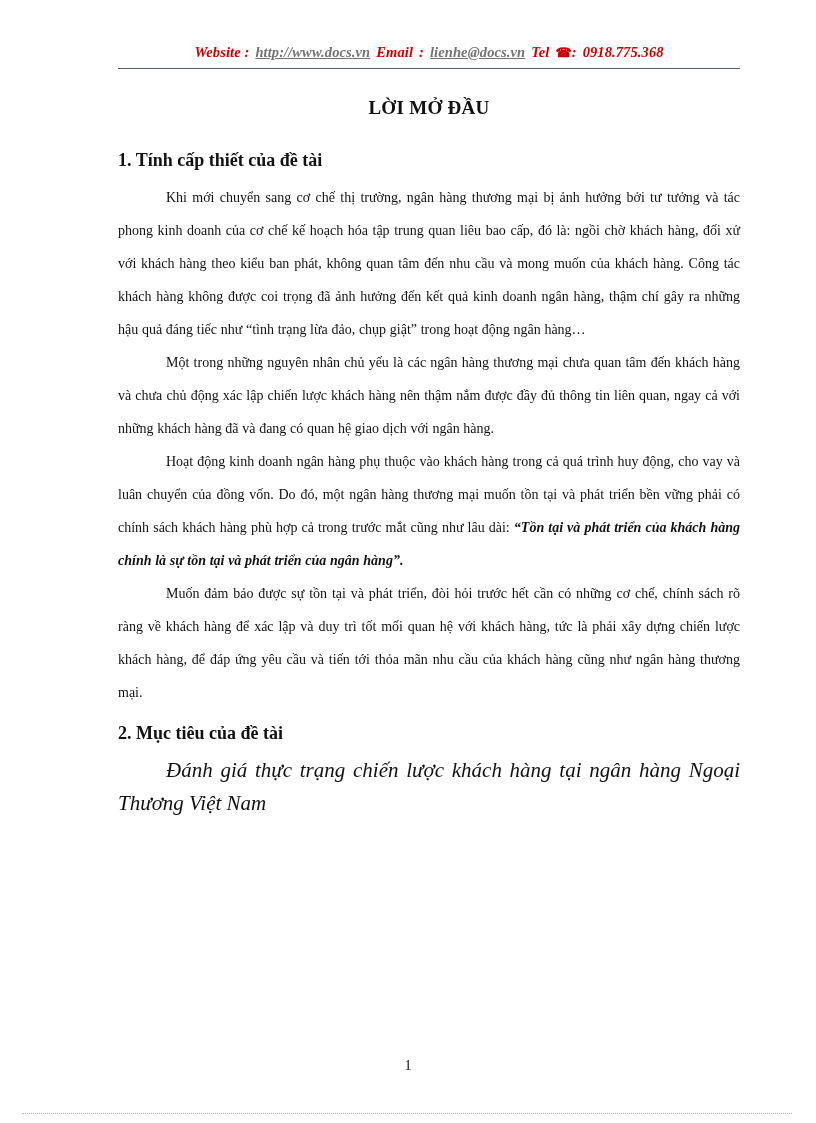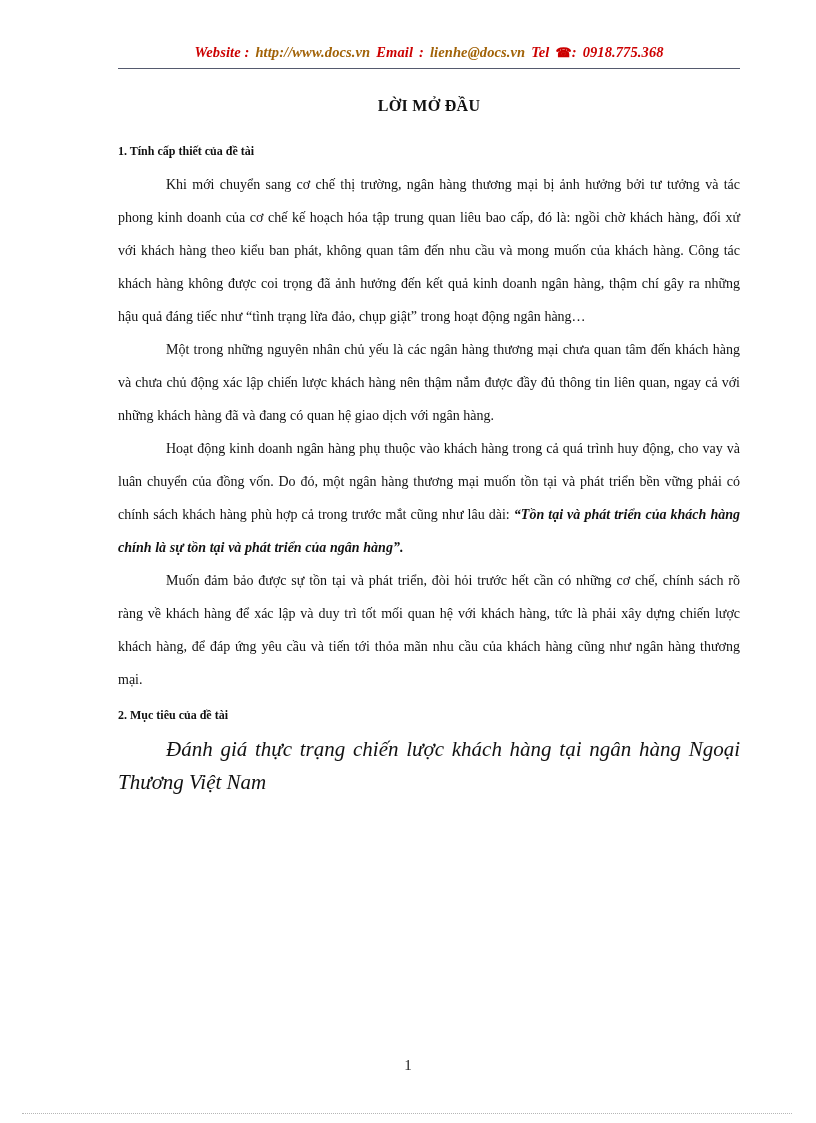--- a/index.html
+++ b/index.html
@@ -34,21 +34,22 @@
     font-weight: bold;
     font-style: italic;
     white-space: nowrap;
     letter-spacing: .1px;
   }
   .hdr-red {
     color: #cc0000;
     margin-top: 15px;
   }
   .hdr-link {
-    color: #a16207;
+    color: #737373;
+    text-decoration: underline;
   }
   .hdr-sep {
     display: inline-block;
     width: 6px;
   }
   .hdr-phone-glyph {
     font-style: normal;
     font-size: 13px;
     color: #cc0000;
     letter-spacing: 0;
@@ -65,29 +66,29 @@
   
   .content {
     position: absolute;
     left: 118px;
     top: 96px;
     width: 622px;
   }
 
   .doc-title {
     text-align: center;
-    font-size: 16px;
+    font-size: 19px;
     font-weight: bold;
     letter-spacing: .3px;
     margin: 0 0 26px 0;
     line-height: 1.3;
   }
 
   .section-heading {
-    font-size: 12px;
+    font-size: 18px;
     font-weight: bold;
     margin: 0 0 8px 0;
     line-height: 1.45;
   }
 
   p.body-par {
     font-size: 14px;
     line-height: 33px;
     margin: 0;
     text-align: justify;

